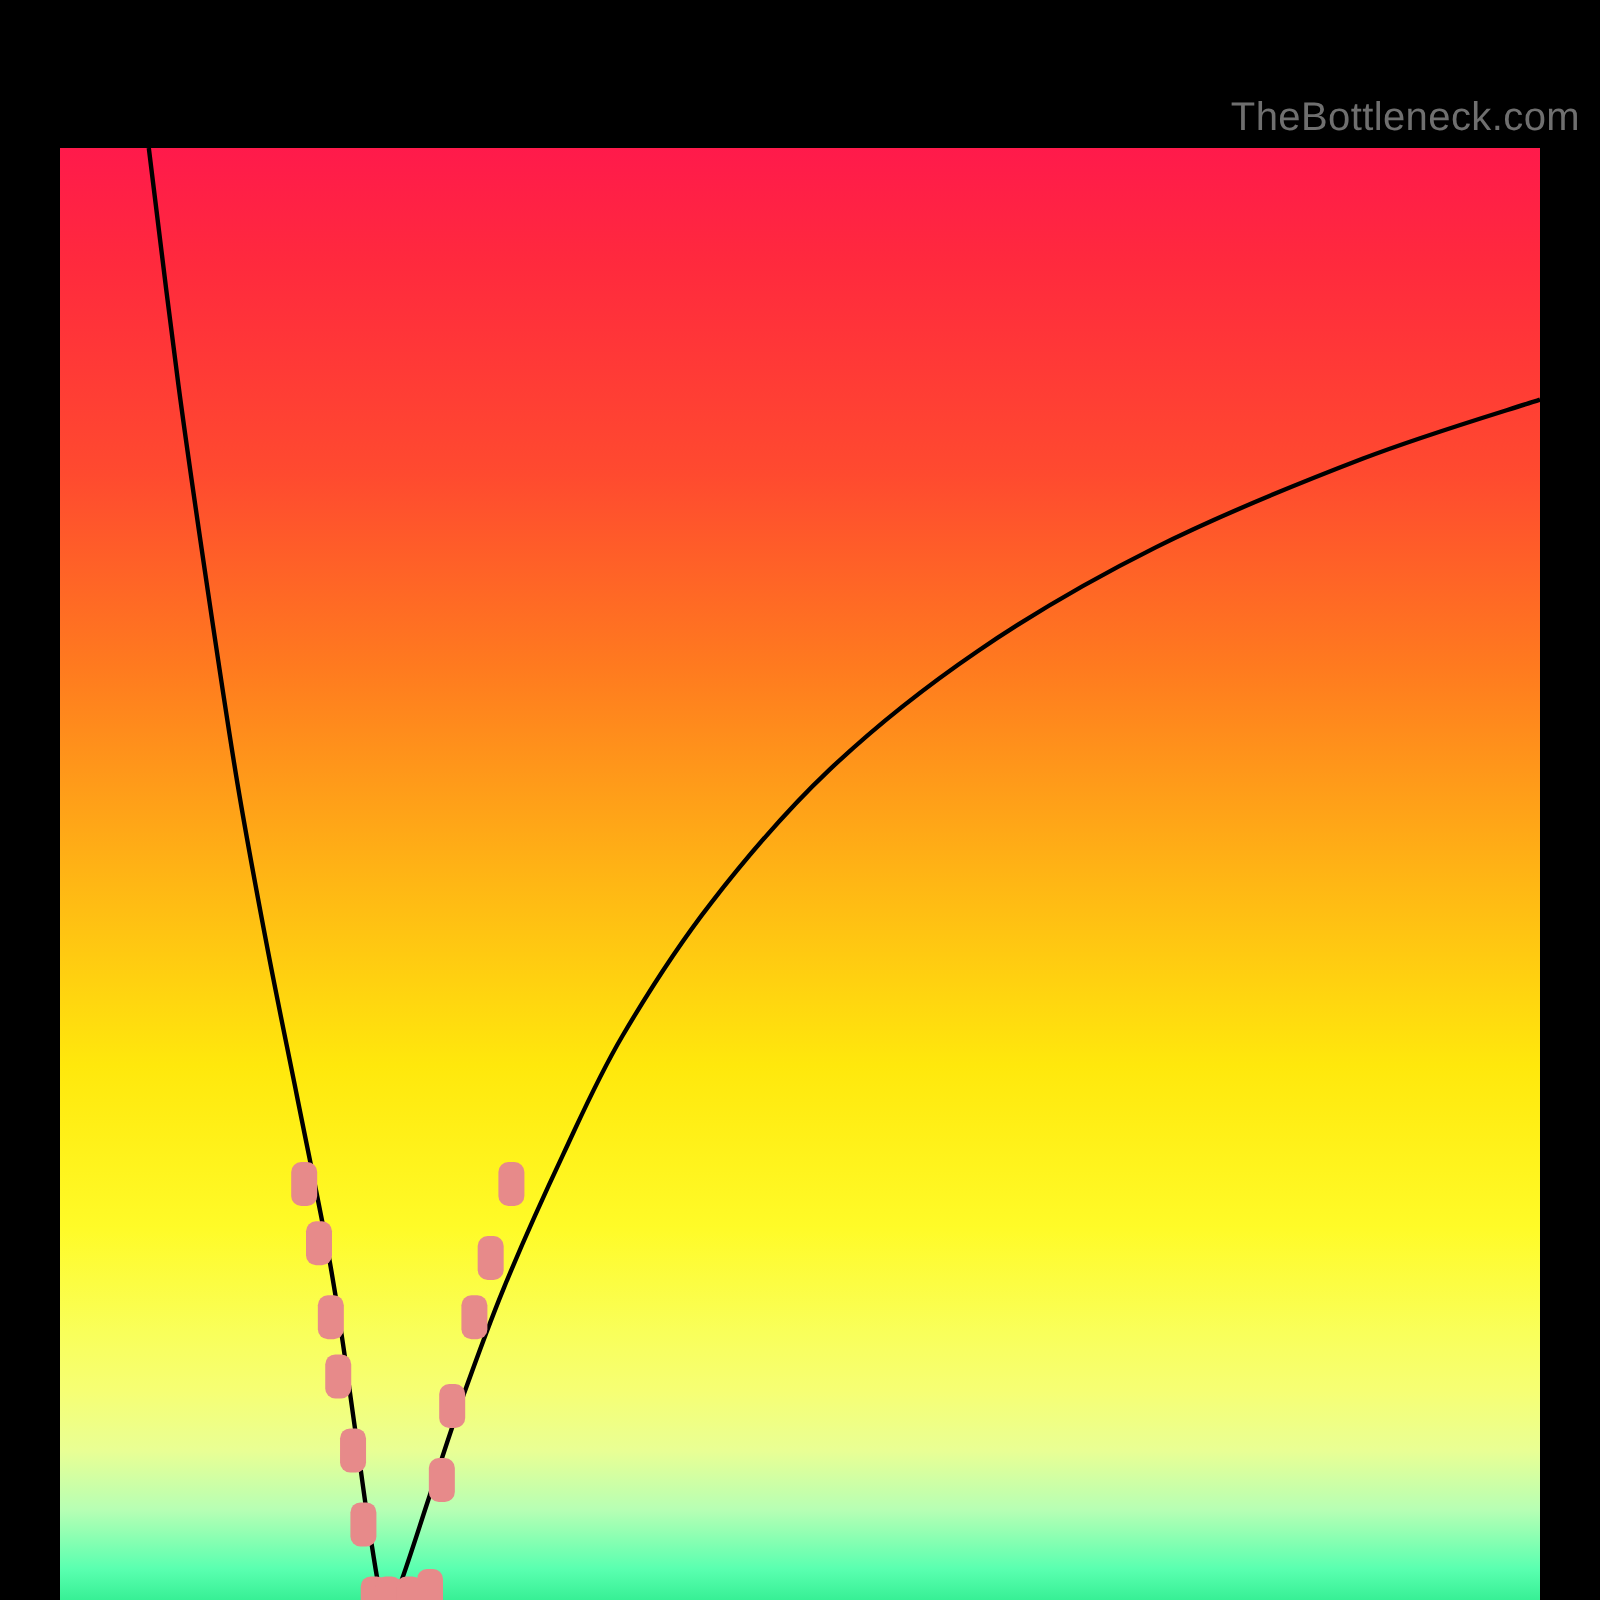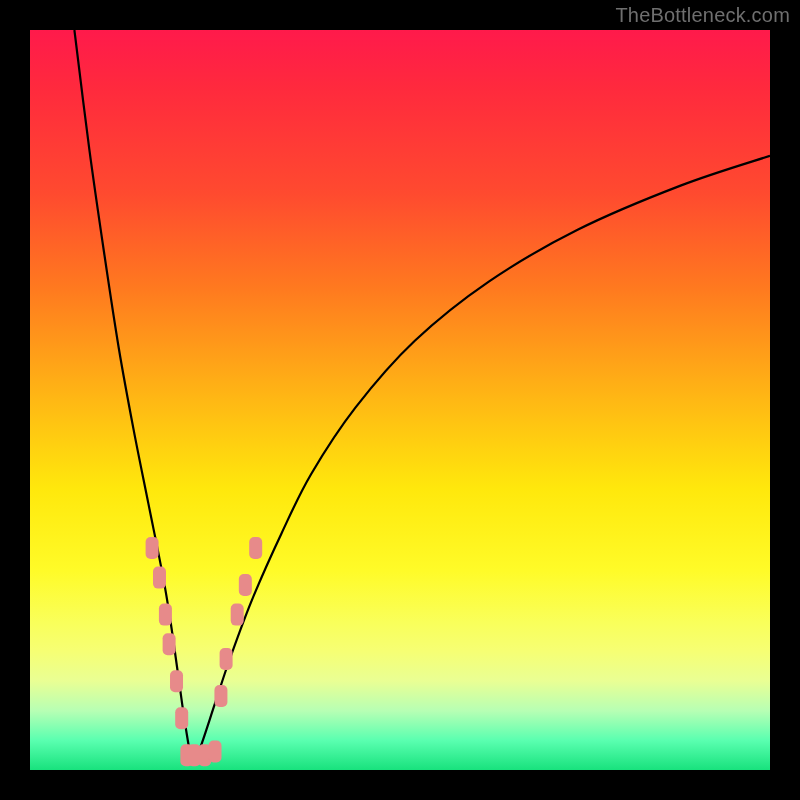--- a/index.html
+++ b/index.html
@@ -8,20 +8,21 @@
     width: 800px;
     height: 800px;
     overflow: hidden;
     background: #000;
     font-family: Arial, Helvetica, sans-serif;
   }
   .frame {
     position: absolute;
     inset: 0;
     background: #000;
+    margin-top: 44px;
   }
   .plot-area {
     position: absolute;
     left: 30px;
     top: 30px;
     width: 740px;
     height: 740px;
     background: linear-gradient(
       to bottom,
       #ff1a4b 0%,

